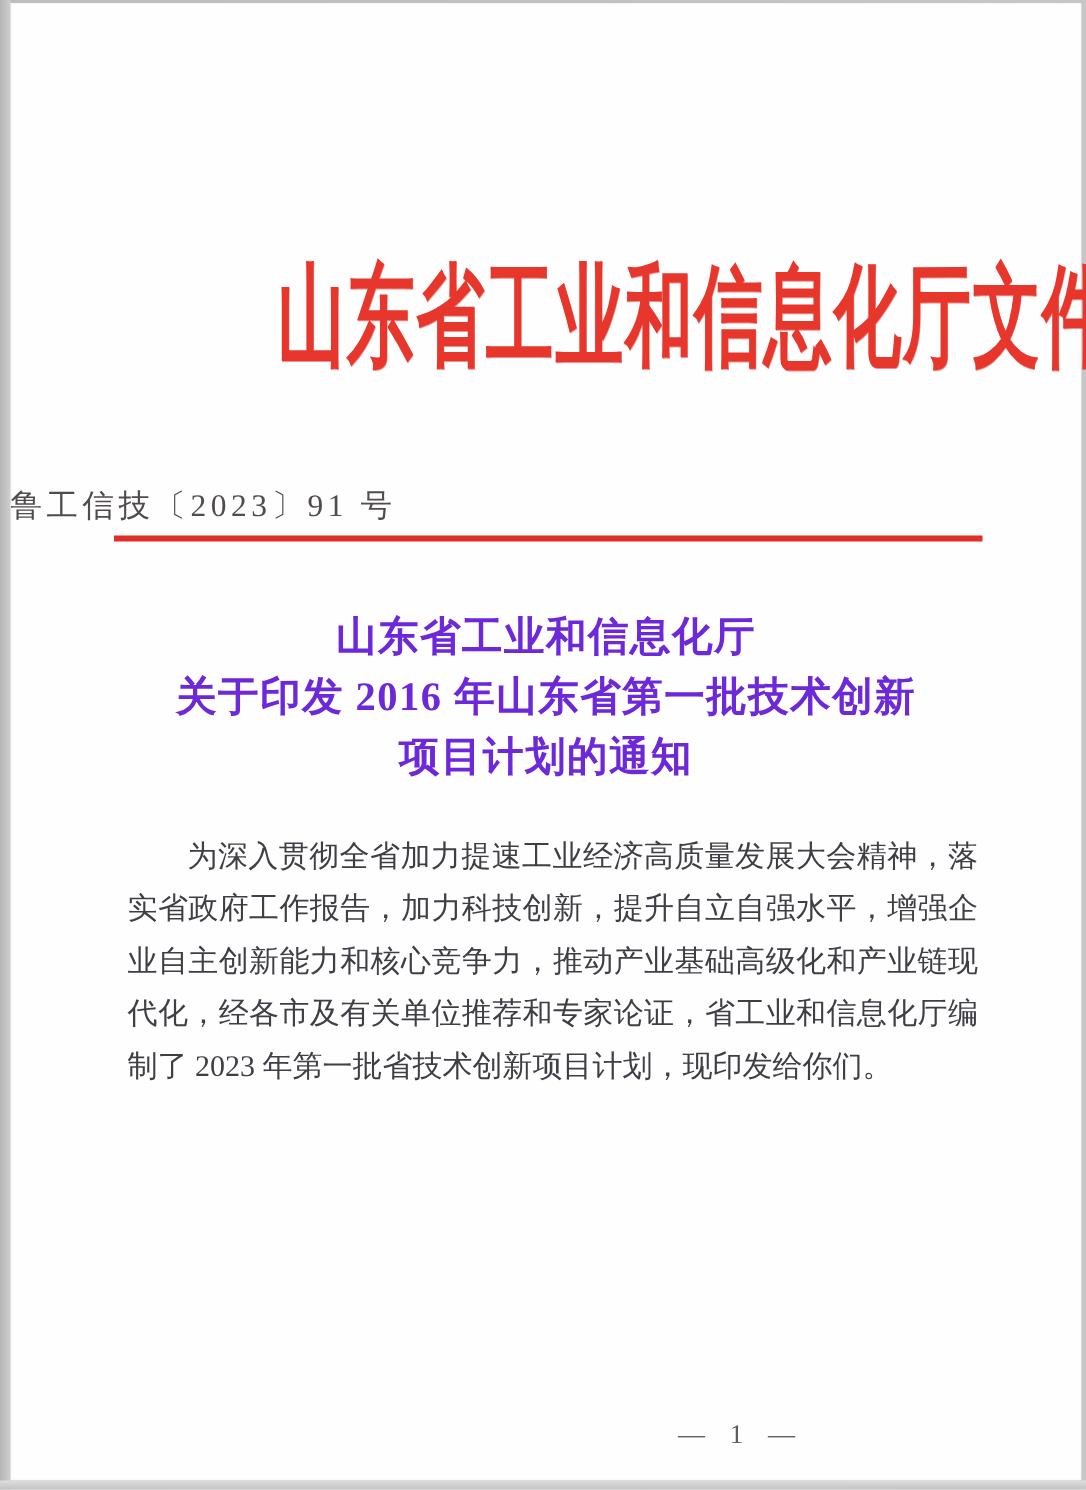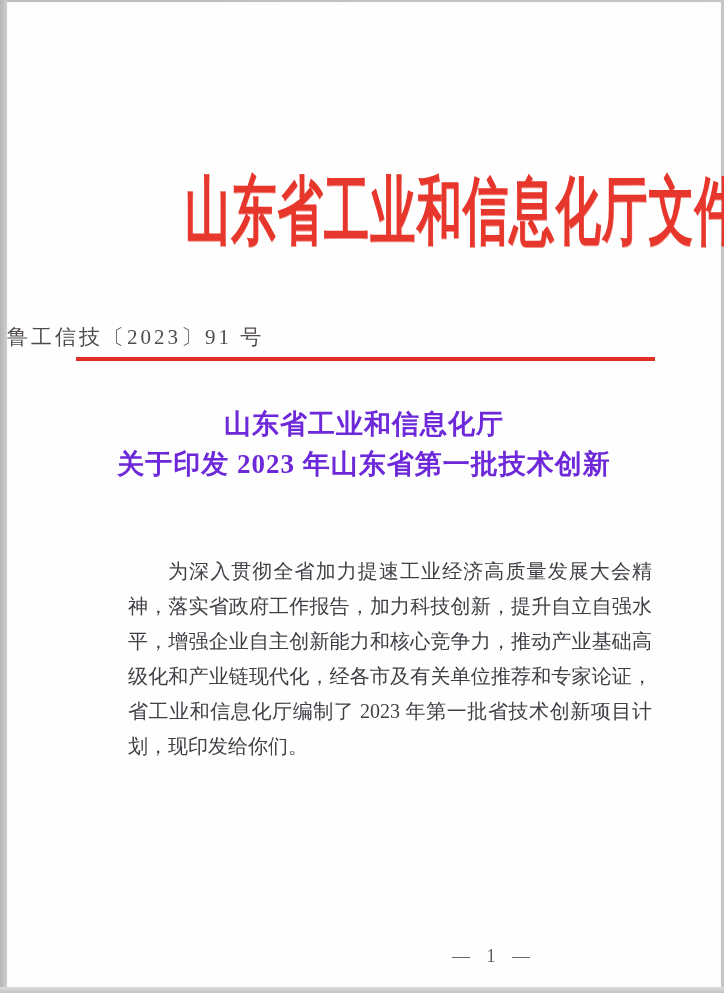--- a/index.html
+++ b/index.html
@@ -68,21 +68,21 @@
   .body-text {
     position: absolute;
     top: 552px; left: 78px;
     width: 567px;
     font-size: 20px;
     line-height: 35px;
     color: #3e3e44;
     text-align: justify;
   }
   .body-text p { margin: 0; }
-  .body-text p.indent { text-indent: 2em; margin-left: 43px; }
+  .body-text p.indent { text-indent: 2em; }
 
   .page-number {
     position: absolute;
     top: 944px; left: 0; width: 100%;
     text-align: center;
     font-size: 18px;
     letter-spacing: 6px;
     color: #5d5d5d;
     padding-left: 260px; 
   }
@@ -109,21 +109,22 @@
     <div class="letterhead">
       <span class="lh-inner">山东省工业和信息化厅文件</span>
     </div>
 
     <div class="doc-number">鲁工信技〔2023〕91 号</div>
 
     <div class="red-rule"></div>
 
     <div class="doc-title">
       <div>山东省工业和信息化厅</div>
-      <div>关于印发 2023 年山东省第一批技术创新</div>
+      <div>关于印发 2016 年山东省第一批技术创新</div>
+      <div>项目计划的通知</div>
     </div>
 
     <div class="body-text">
       <p class="indent">为深入贯彻全省加力提速工业经济高质量发展大会精神，落实省政府工作报告，加力科技创新，提升自立自强水平，增强企业自主创新能力和核心竞争力，推动产业基础高级化和产业链现代化，经各市及有关单位推荐和专家论证，省工业和信息化厅编制了 2023 年第一批省技术创新项目计划，现印发给你们。</p>
     </div>
 
     <div class="page-number">— 1 —</div>
 
   </div>
 </div>

